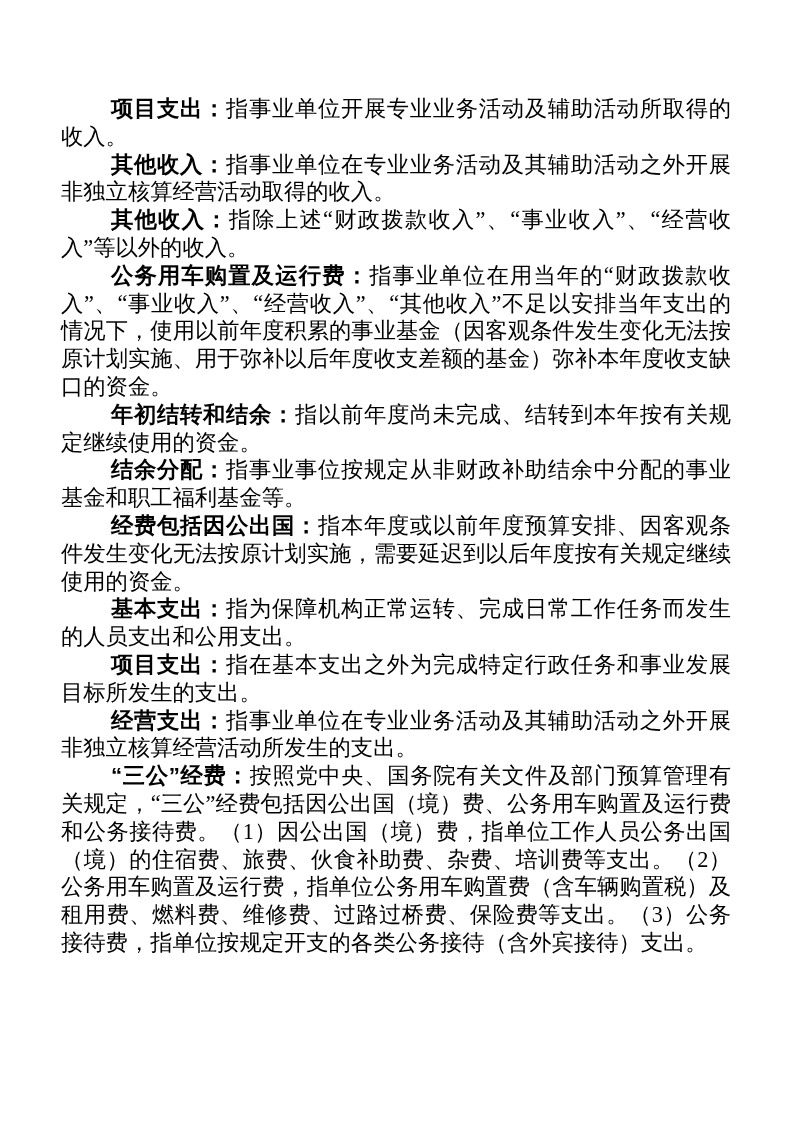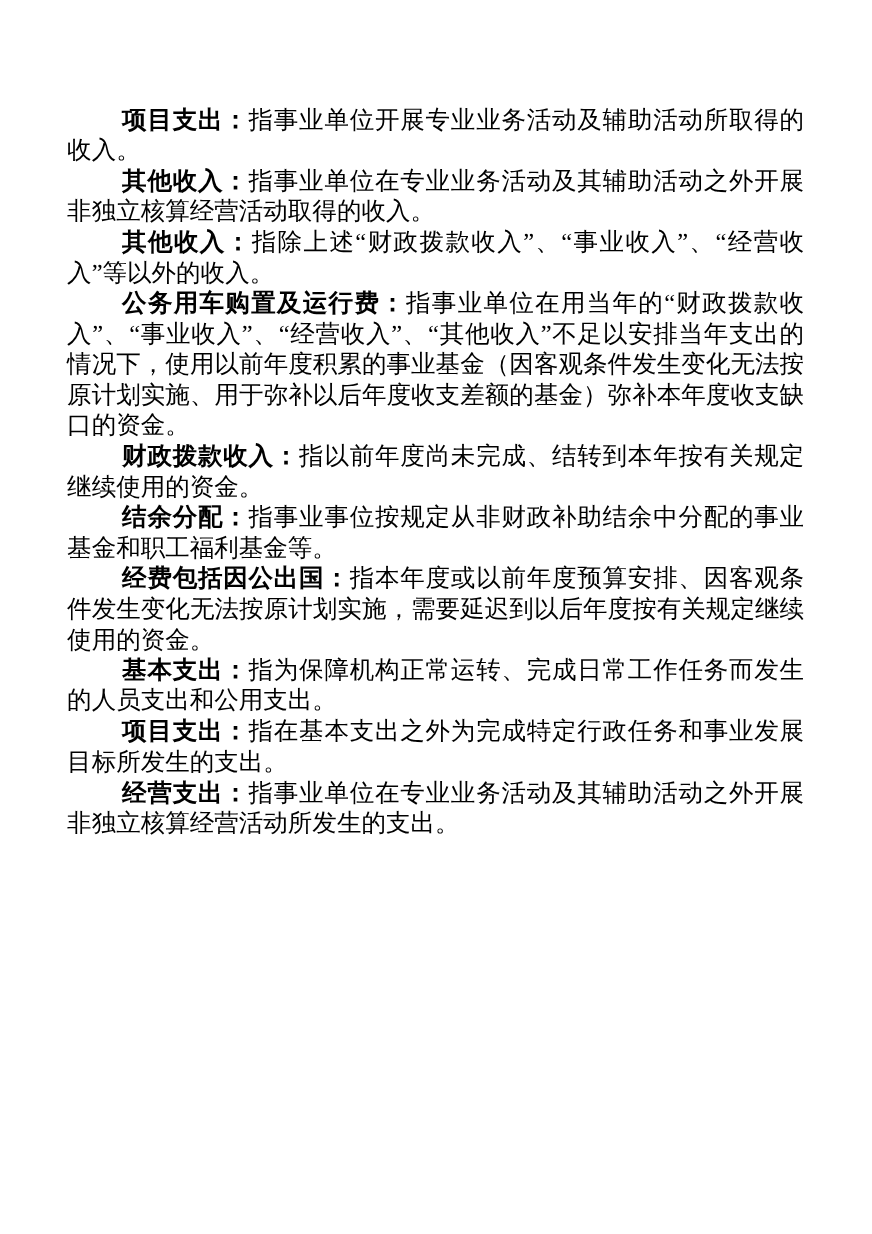--- a/index.html
+++ b/index.html
@@ -43,27 +43,28 @@
 
     <p><span class="term">项目支出：</span><span>指事业单位开展专业业务活动及辅助活动所取得的收入。</span></p>
 
     <p><span class="term">其他收入：</span><span>指事业单位在专业业务活动及其辅助活动之外开展非独立核算经营活动取得的收入。</span></p>
 
 
     <p><span class="term">其他收入：</span><span>指除上述“财政拨款收入”、“事业收入”、“经营收入”等以外的收入。</span></p>
 
     <p><span class="term">公务用车购置及运行费：</span><span>指事业单位在用当年的“财政拨款收入”、“事业收入”、“经营收入”、“其他收入”不足以安排当年支出的情况下，使用以前年度积累的事业基金（因客观条件发生变化无法按原计划实施、用于弥补以后年度收支差额的基金）弥补本年度收支缺口的资金。</span></p>
 
-    <p><span class="term">财政拨款收入：</span><span>指以前年度尚未完成、结转到本年按有关规定继续使用的资金。</span></p>
+    <p><span class="term">年初结转和结余：</span><span>指以前年度尚未完成、结转到本年按有关规定继续使用的资金。</span></p>
 
     <p><span class="term">结余分配：</span><span>指事业事位按规定从非财政补助结余中分配的事业基金和职工福利基金等。</span></p>
 
     <p><span class="term">经费包括因公出国：</span><span>指本年度或以前年度预算安排、因客观条件发生变化无法按原计划实施，需要延迟到以后年度按有关规定继续使用的资金。</span></p>
 
     <p><span class="term">基本支出：</span><span>指为保障机构正常运转、完成日常工作任务而发生的人员支出和公用支出。</span></p>
 
     <p><span class="term">项目支出：</span><span>指在基本支出之外为完成特定行政任务和事业发展目标所发生的支出。</span></p>
 
     <p><span class="term">经营支出：</span><span>指事业单位在专业业务活动及其辅助活动之外开展非独立核算经营活动所发生的支出。</span></p>
 
+    <p><span class="term">“三公”经费：</span><span>按照党中央、国务院有关文件及部门预算管理有关规定，“三公”经费包括因公出国（境）费、公务用车购置及运行费和公务接待费。（1）因公出国（境）费，指单位工作人员公务出国（境）的住宿费、旅费、伙食补助费、杂费、培训费等支出。（2）公务用车购置及运行费，指单位公务用车购置费（含车辆购置税）及租用费、燃料费、维修费、过路过桥费、保险费等支出。（3）公务接待费，指单位按规定开支的各类公务接待（含外宾接待）支出。</span></p>
 
   </div>
 </div>
 
 </body></html>

